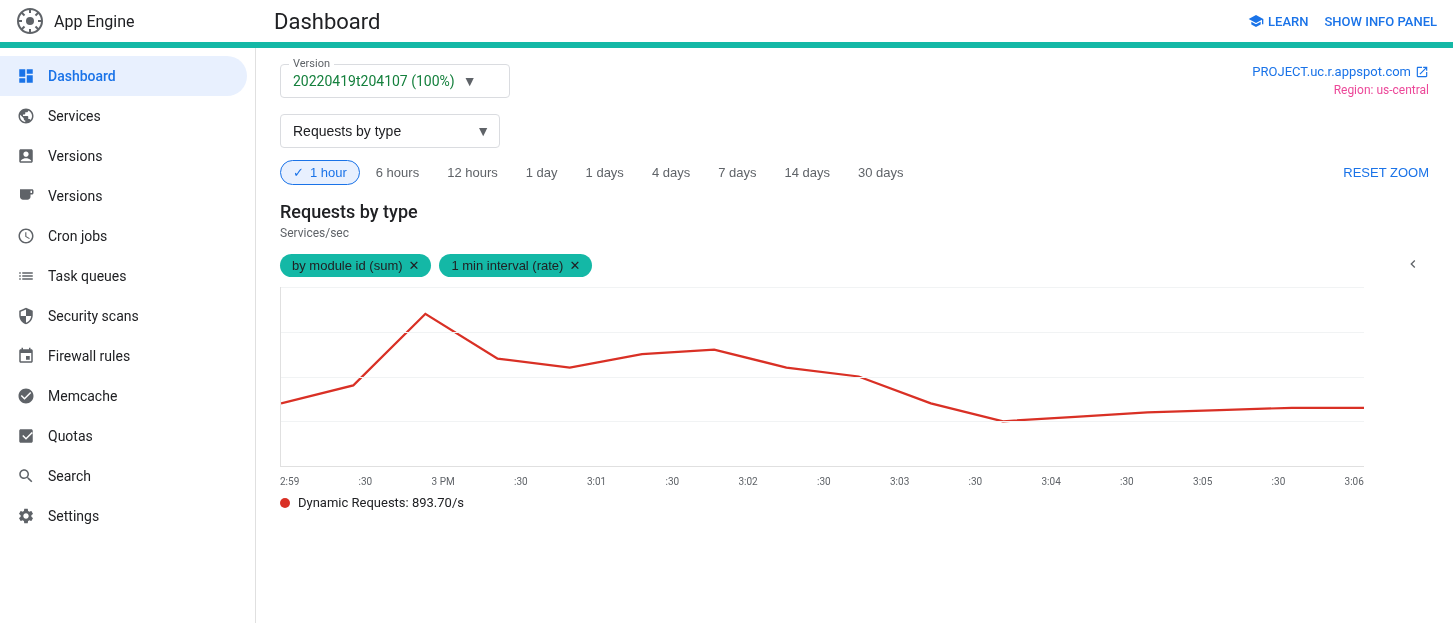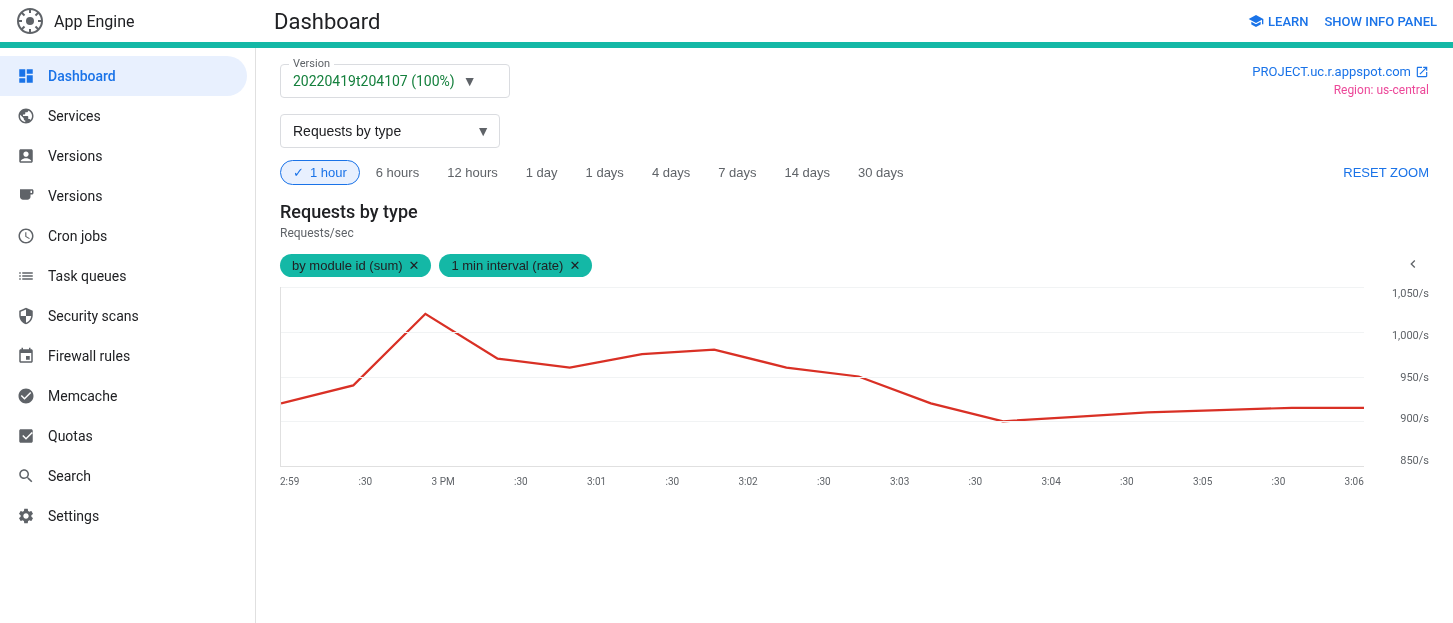--- a/index.html
+++ b/index.html
@@ -288,21 +288,21 @@
         <button class="time-btn">4 days</button>
         <button class="time-btn">7 days</button>
         <button class="time-btn">14 days</button>
         <button class="time-btn">30 days</button>
       </div>
       <button class="reset-zoom-btn">RESET ZOOM</button>
     </div>
 
     <div class="chart-section">
       <div class="chart-title">Requests by type</div>
-      <div class="chart-subtitle">Requests/sec</div>
+      <div class="chart-subtitle">Services/sec</div>
 
       <div class="filter-chips-row">
         <button class="filter-chip">
           <span>by module id (sum)</span>
           <span>✕</span>
         </button>
         <button class="filter-chip">
           <span>1 min interval (rate)</span>
           <span>✕</span>
         </button>
@@ -321,43 +321,40 @@
           <div class="grid-line" style="top:50%"></div>
           <div class="grid-line" style="top:75%"></div>
 
           
           <svg width="100%" height="100%" viewBox="0 0 900 160" preserveAspectRatio="none">
 
             <polyline points="0,104 60,88 120,24 180,64 240,72 300,60 360,56 420,72 480,80 540,104 600,120 660,116 720,112 780,110 840,108 900,108" fill="none" stroke="#d93025" stroke-width="2"></polyline>
           </svg>
         </div>
 
-        <div class="chart-y-axis">
-          <span class="chart-y-label">1,050/s</span>
-          <span class="chart-y-label">1,000/s</span>
-          <span class="chart-y-label">950/s</span>
-          <span class="chart-y-label">900/s</span>
-          <span class="chart-y-label">850/s</span>
-        </div>
 
         <div class="chart-x-axis">
           <span class="chart-x-label">2:59</span>
           <span class="chart-x-label">:30</span>
           <span class="chart-x-label">3 PM</span>
           <span class="chart-x-label">:30</span>
           <span class="chart-x-label">3:01</span>
           <span class="chart-x-label">:30</span>
           <span class="chart-x-label">3:02</span>
           <span class="chart-x-label">:30</span>
           <span class="chart-x-label">3:03</span>
           <span class="chart-x-label">:30</span>
           <span class="chart-x-label">3:04</span>
           <span class="chart-x-label">:30</span>
           <span class="chart-x-label">3:05</span>
           <span class="chart-x-label">:30</span>
           <span class="chart-x-label">3:06</span>
         </div>
       </div>
 
+      <div class="chart-legend">
+        <div class="legend-dot" style="background: rgb(217, 48, 37);"></div>
+        <span class="legend-text">Dynamic Requests: 893.70/s</span>
+      </div>
     </div>
 
   </div>
 </div>
 
 </body></html>

